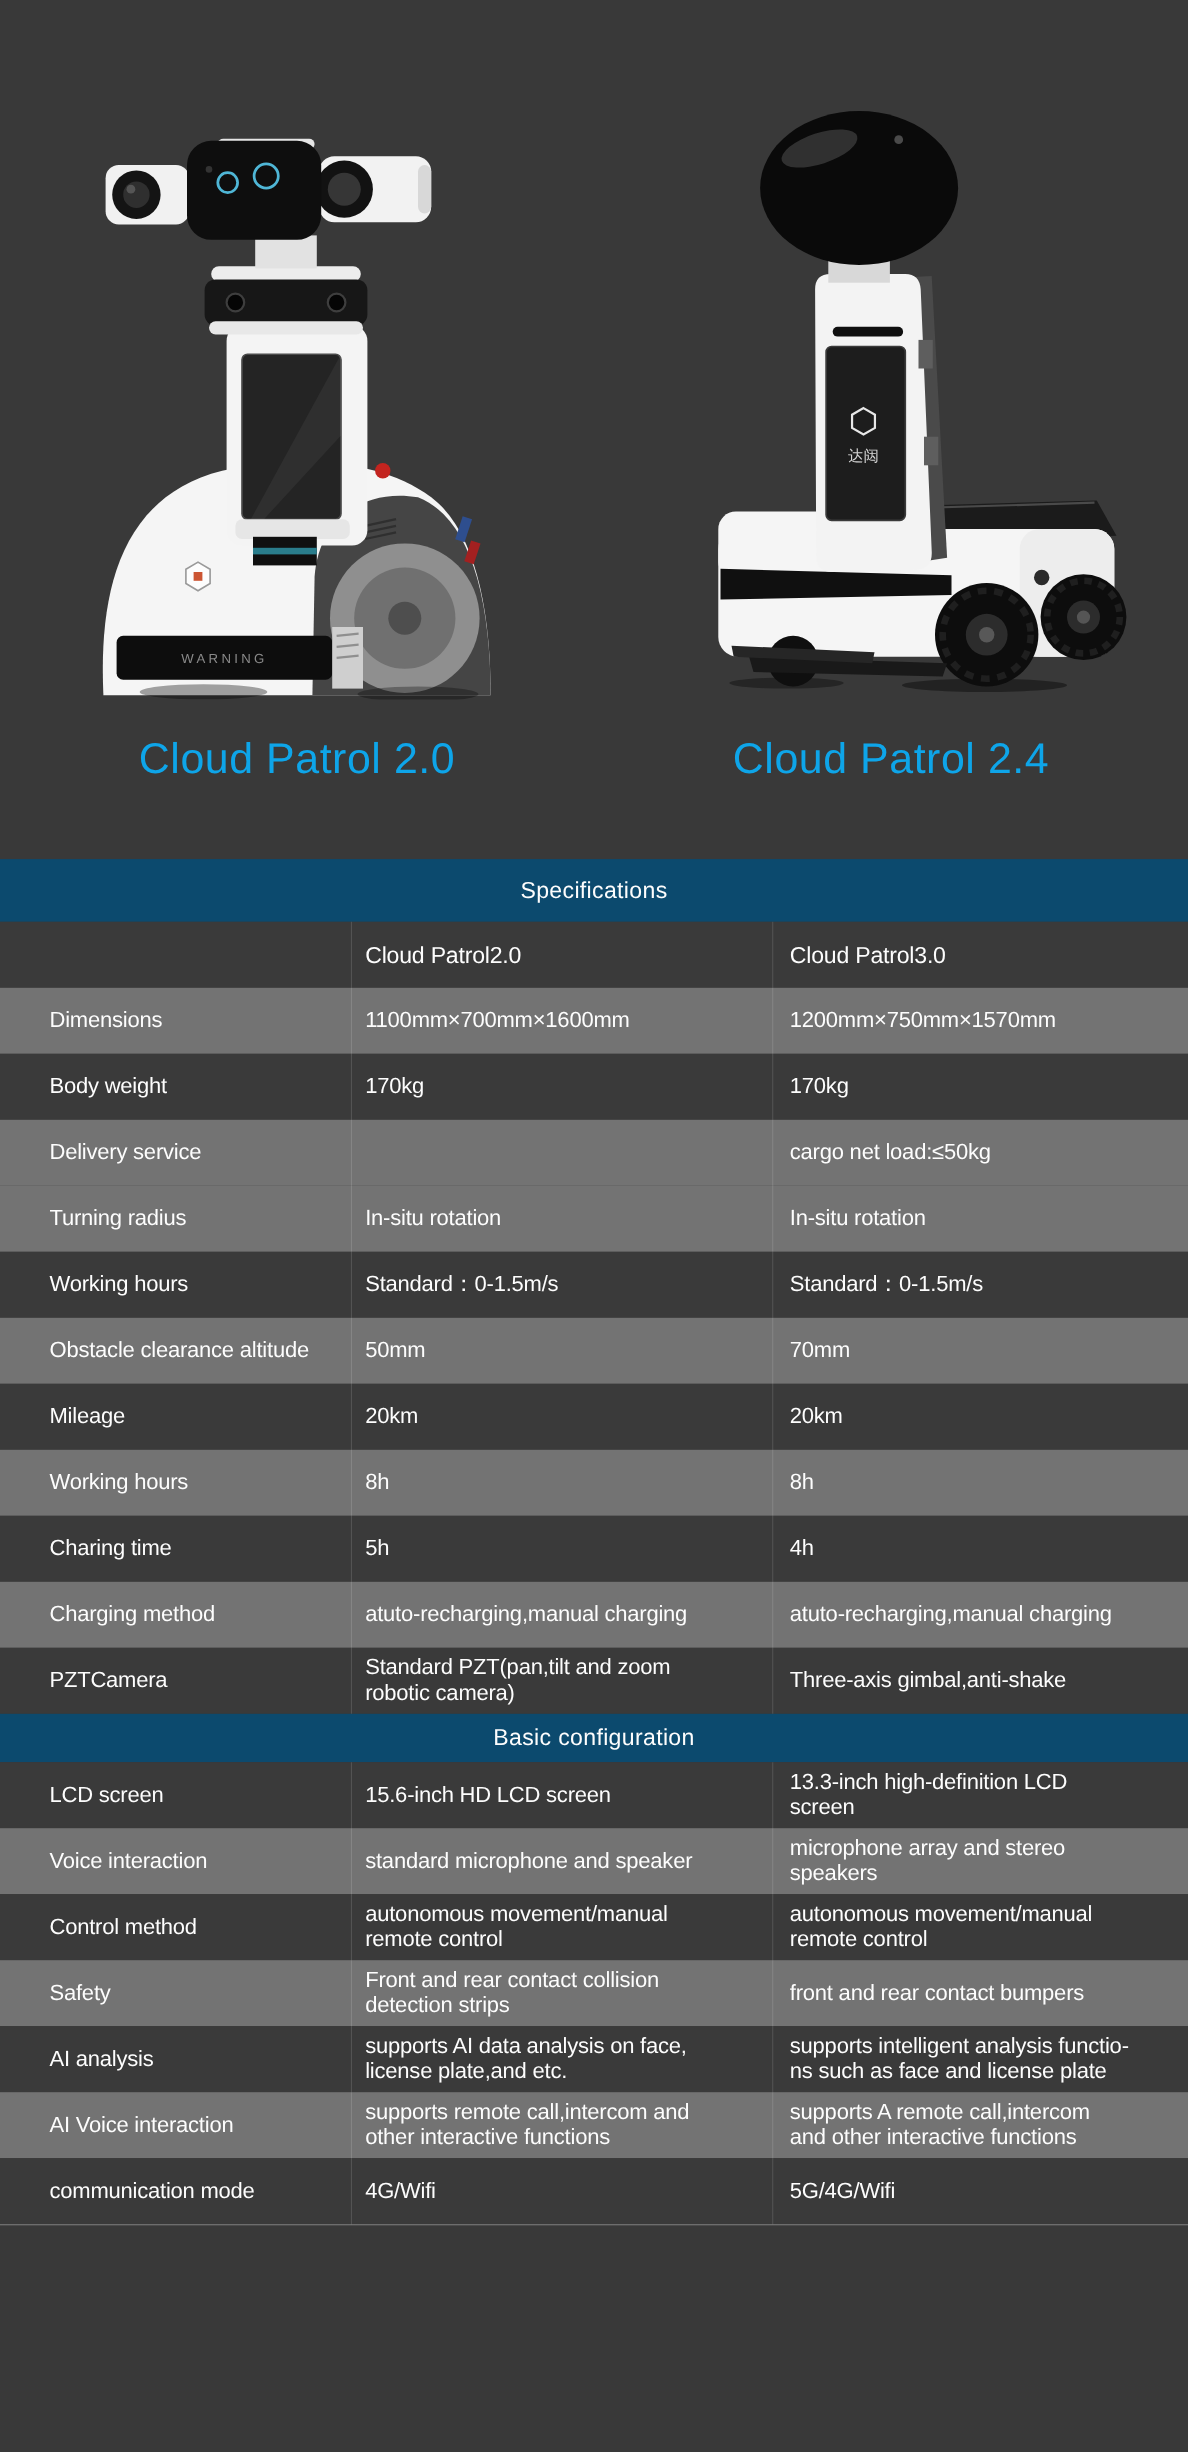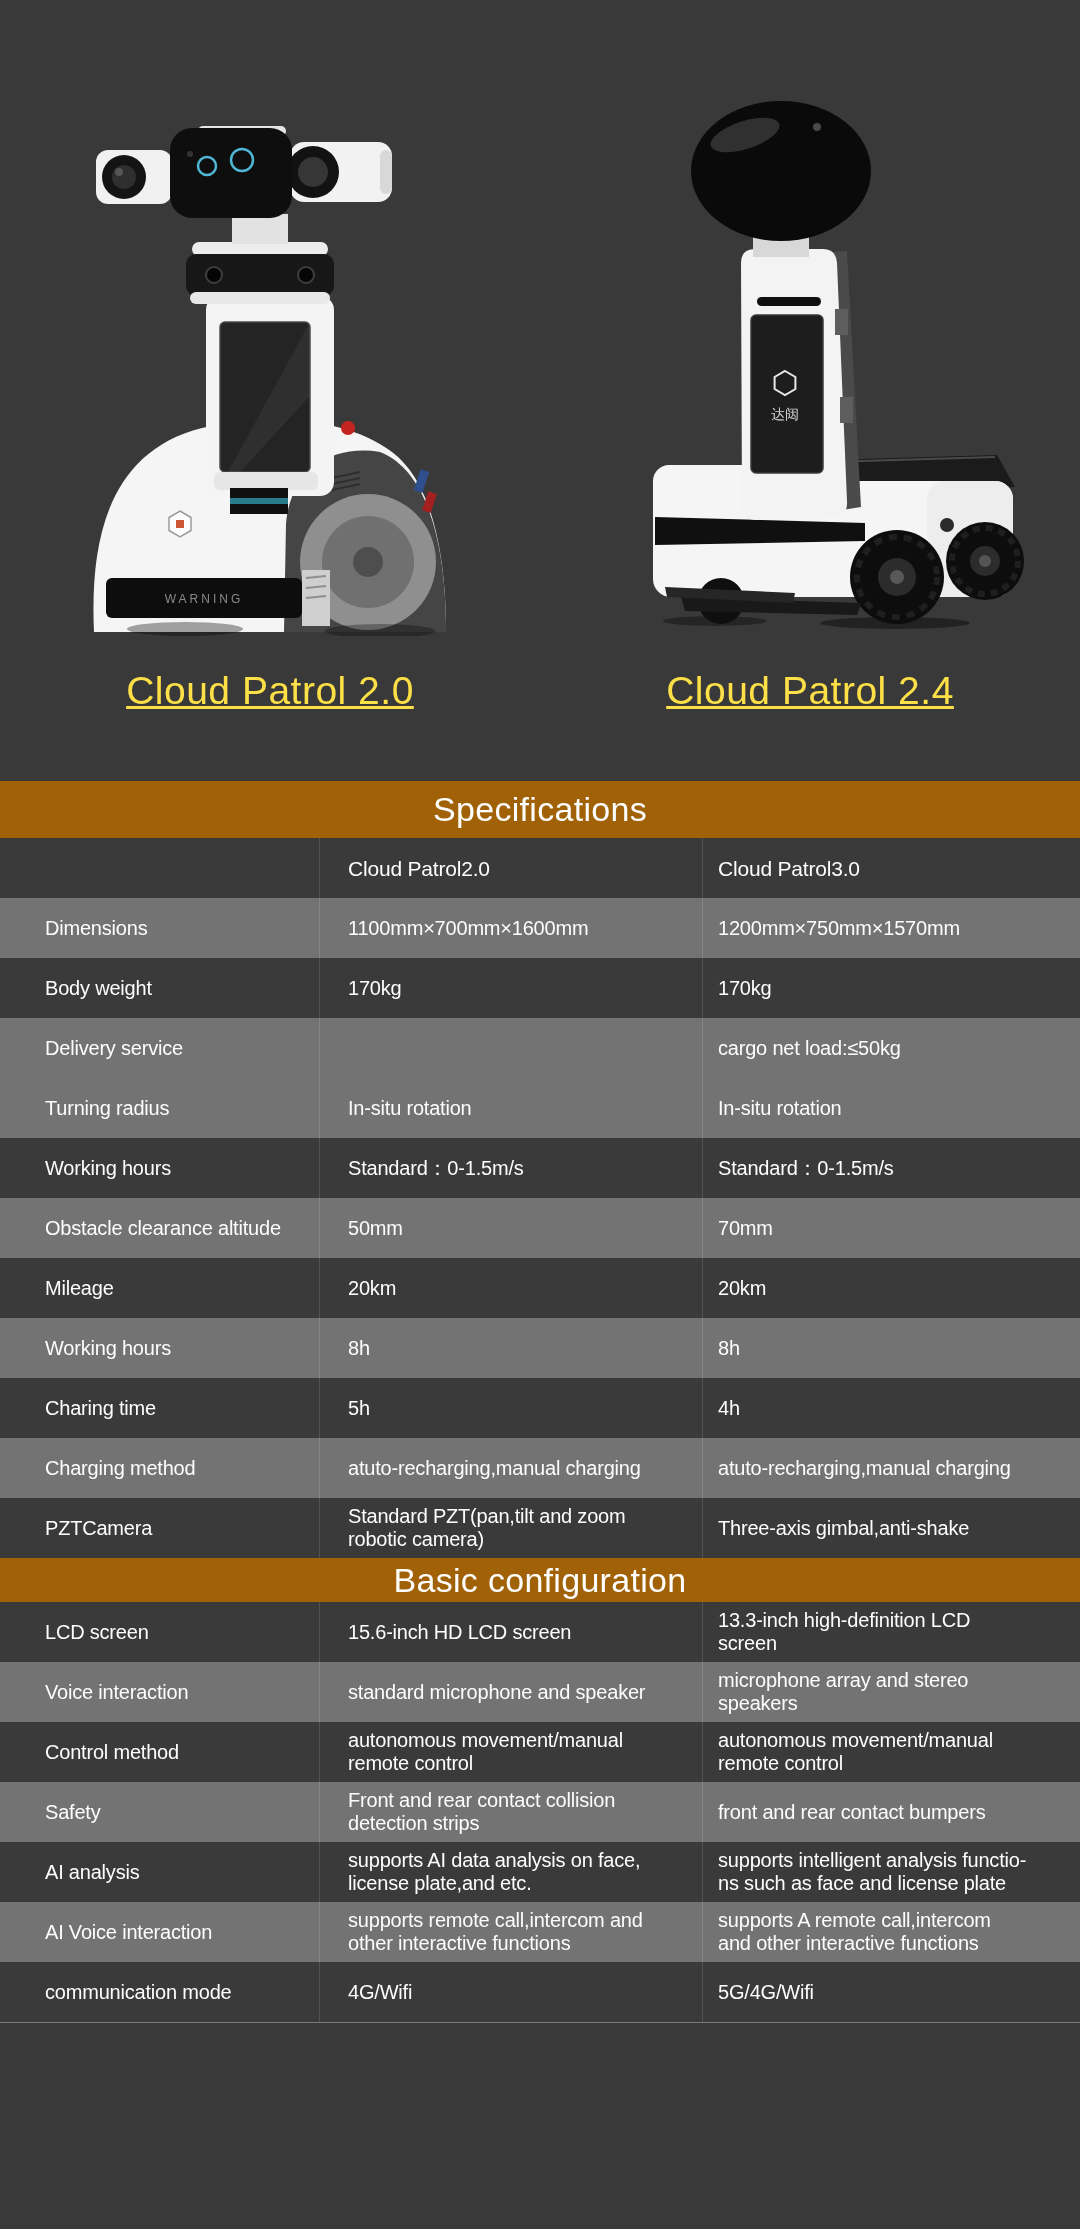--- a/index.html
+++ b/index.html
@@ -7,33 +7,33 @@
     width:1080px;height:2229px;margin:0 auto;position:relative;
     background:#393939;color:#fdfdfd;overflow:hidden;
     font-family:"Liberation Sans", sans-serif;
   }
   
   .hero{height:781px;display:flex;}
   .product{width:540px;display:flex;flex-direction:column;align-items:center;justify-content:flex-end;padding-bottom:68px;box-sizing:border-box;}
   .product svg{display:block;}
   .product.p2 svg{margin-bottom:33px;}
   .product.p3 svg{margin-bottom:40px;}
-  .product-title{font-size:39px;line-height:44px;letter-spacing:0.5px;color:#fde047;white-space:nowrap;text-decoration:underline;}
+  .product-title{font-size:39px;line-height:44px;letter-spacing:0.5px;color:#0ea5e9;white-space:nowrap;}
   
-  .section-bar{background:#a16207;display:flex;align-items:center;justify-content:center;
-    font-size:34px;letter-spacing:0.3px;color:#fdfdfd;}
+  .section-bar{background:#0c4a6e;display:flex;align-items:center;justify-content:center;
+    font-size:21px;letter-spacing:0.3px;color:#fdfdfd;}
   .section-bar.spec{height:57px;}
   .section-bar.basic{height:44px;}
   .trow{height:60px;display:flex;}
   .trow.dark{background:#3a3a3a;}
   .trow.light{background:#737373;}
   .c{display:flex;align-items:center;box-sizing:border-box;
      font-size:20px;line-height:23px;white-space:pre-line;color:#fdfdfd;letter-spacing:-0.2px;}
   .c0{width:319px;padding-left:45px;padding-right:4px;}
-  .c1{width:383px;padding-left:28px;padding-right:8px;border-left:1px solid rgba(255,255,255,0.13);}
+  .c1{width:383px;padding-left:12px;padding-right:8px;border-left:1px solid rgba(255,255,255,0.13);}
   .c2{flex:1;padding-left:15px;padding-right:0;border-left:1px solid rgba(255,255,255,0.13);}
   .trow.header .c{font-size:21px;}
   .endline{height:0;border-top:1px solid #7a7a7a;}
   .svgtext{font-family:"Liberation Sans", sans-serif;}
 </style>
 </head>
 <body>
 
 <div class="page">
 

